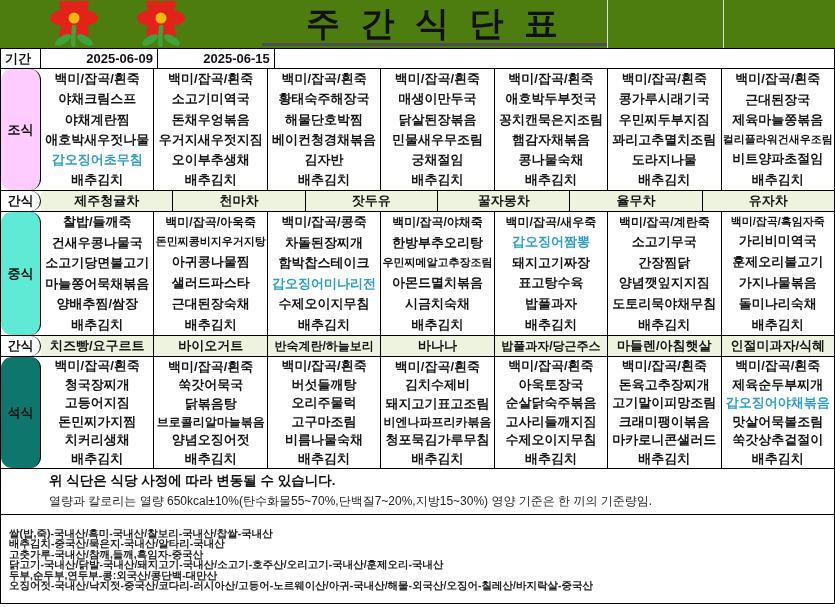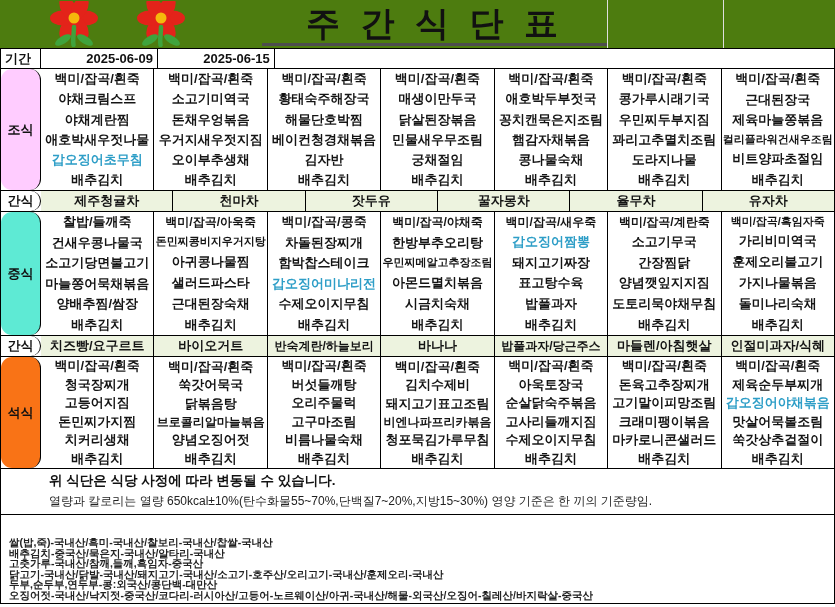--- a/index.html
+++ b/index.html
@@ -44,21 +44,21 @@
   .corner { background:var(--header-bg); }
   .snack-cell { background:var(--snack-row-bg); }
   .line { font-size:13px; font-weight:600; color:#141414; white-space:nowrap; line-height:1.05; }
   .hl { color:var(--highlight-text); font-weight:700; }
 
   
   .notes { flex:1 1 auto; display:flex; flex-direction:column; overflow:hidden; }
   .note-bold { font-size:13.5px; font-weight:700; color:#111; padding:3px 0 0 48px; white-space:nowrap; }
   .note-cal  { font-size:12px; font-weight:500; color:#222; padding:3px 0 4px 48px; white-space:nowrap; }
   .origins { border-top:1px solid #000; flex:1 1 auto; padding:3px 0 3px 8px;
-             display:flex; flex-direction:column; justify-content:flex-end; }
+             display:flex; flex-direction:column; justify-content:center; }
   .origin-line { font-size:10.5px; font-weight:600; color:#222; white-space:nowrap; line-height:1; }
 </style>
 </head>
 <body>
 
 <div class="sheet">
 
   <div class="top-band">
     <svg class="flower flower-1" width="82" height="46" viewBox="0 0 82 46">
       <g transform="translate(41,17)">
@@ -264,21 +264,21 @@
             <span class="line" style="font-size: 12px;">밥풀과자/당근주스</span>
           </div>
           <div class="dcell snack-cell">
             <span class="line">마들렌/아침햇살</span>
           </div>
           <div class="dcell snack-cell">
             <span class="line">인절미과자/식혜</span>
           </div>
         </div>
         <div class="mrow meal-row" style="height: 112px;">
-          <div class="lcell" style="background: #f97316;">석식</div>
+          <div class="lcell" style="background: #0f766e;">석식</div>
           <div class="dcell">
             <span class="line">백미/잡곡/흰죽</span>
             <span class="line">청국장찌개</span>
             <span class="line">고등어지짐</span>
             <span class="line">돈민찌가지찜</span>
             <span class="line">치커리생채</span>
             <span class="line">배추김치</span>
           </div>
           <div class="dcell">
             <span class="line">백미/잡곡/흰죽</span>

